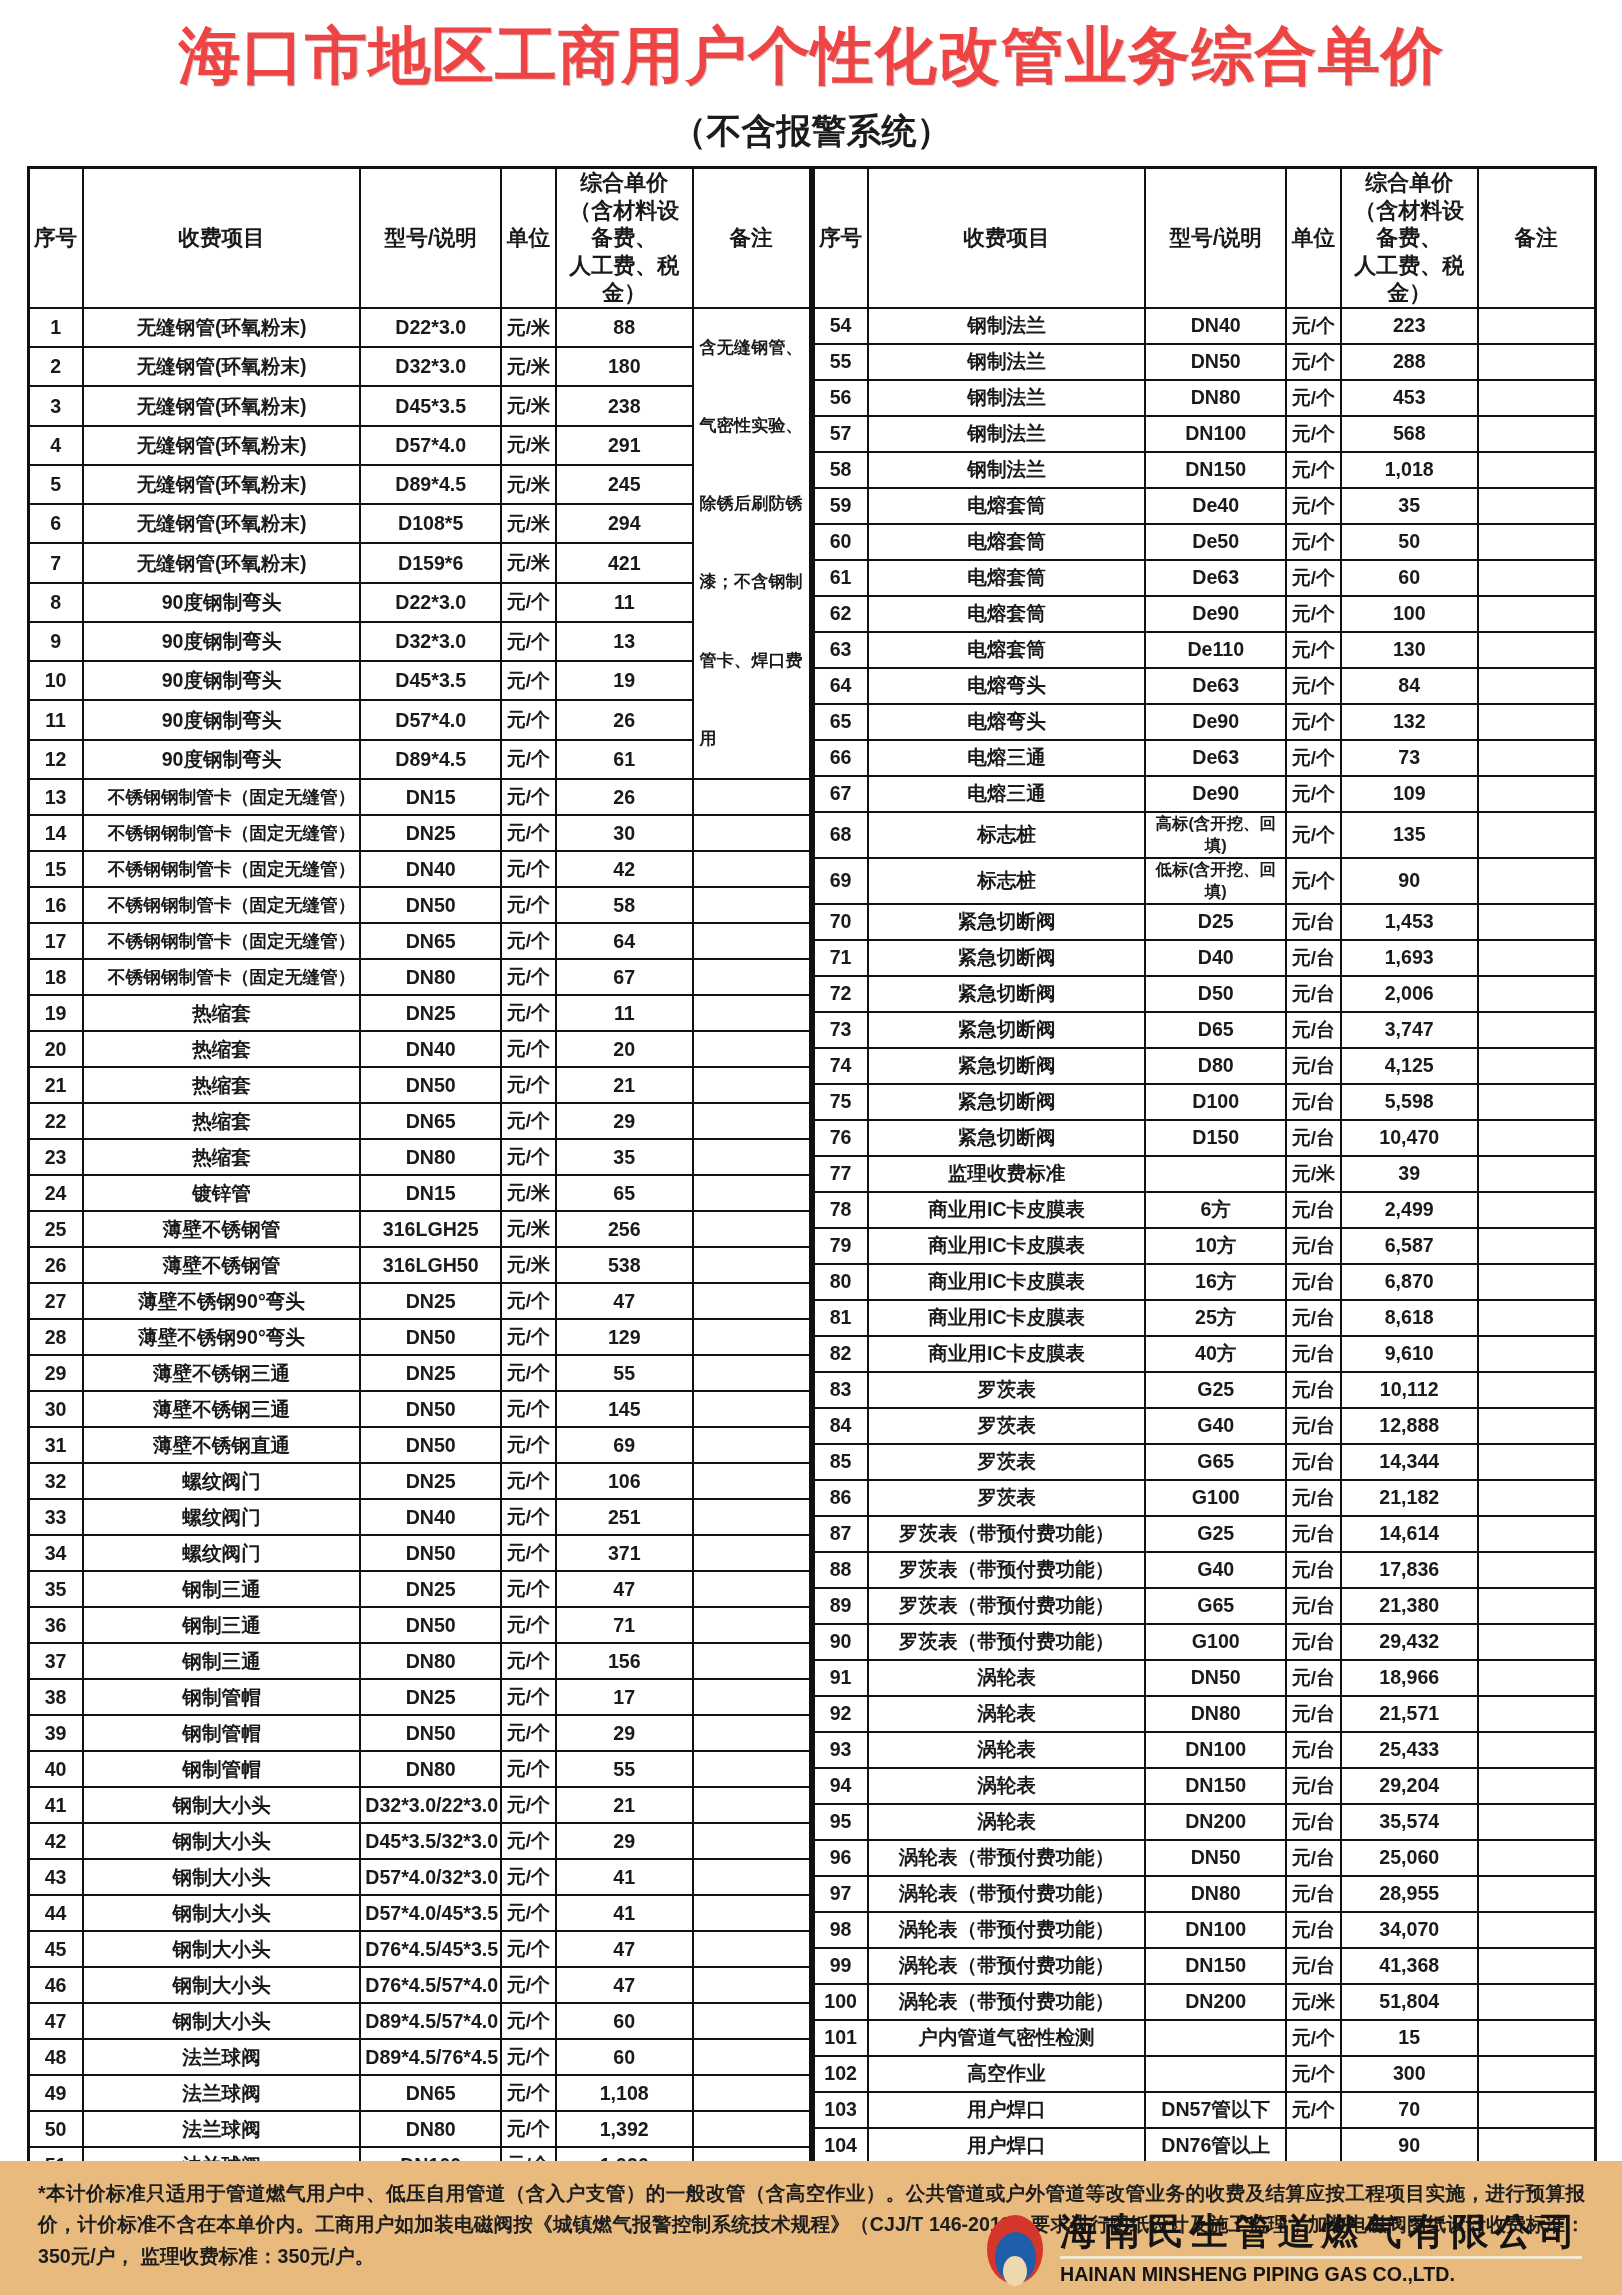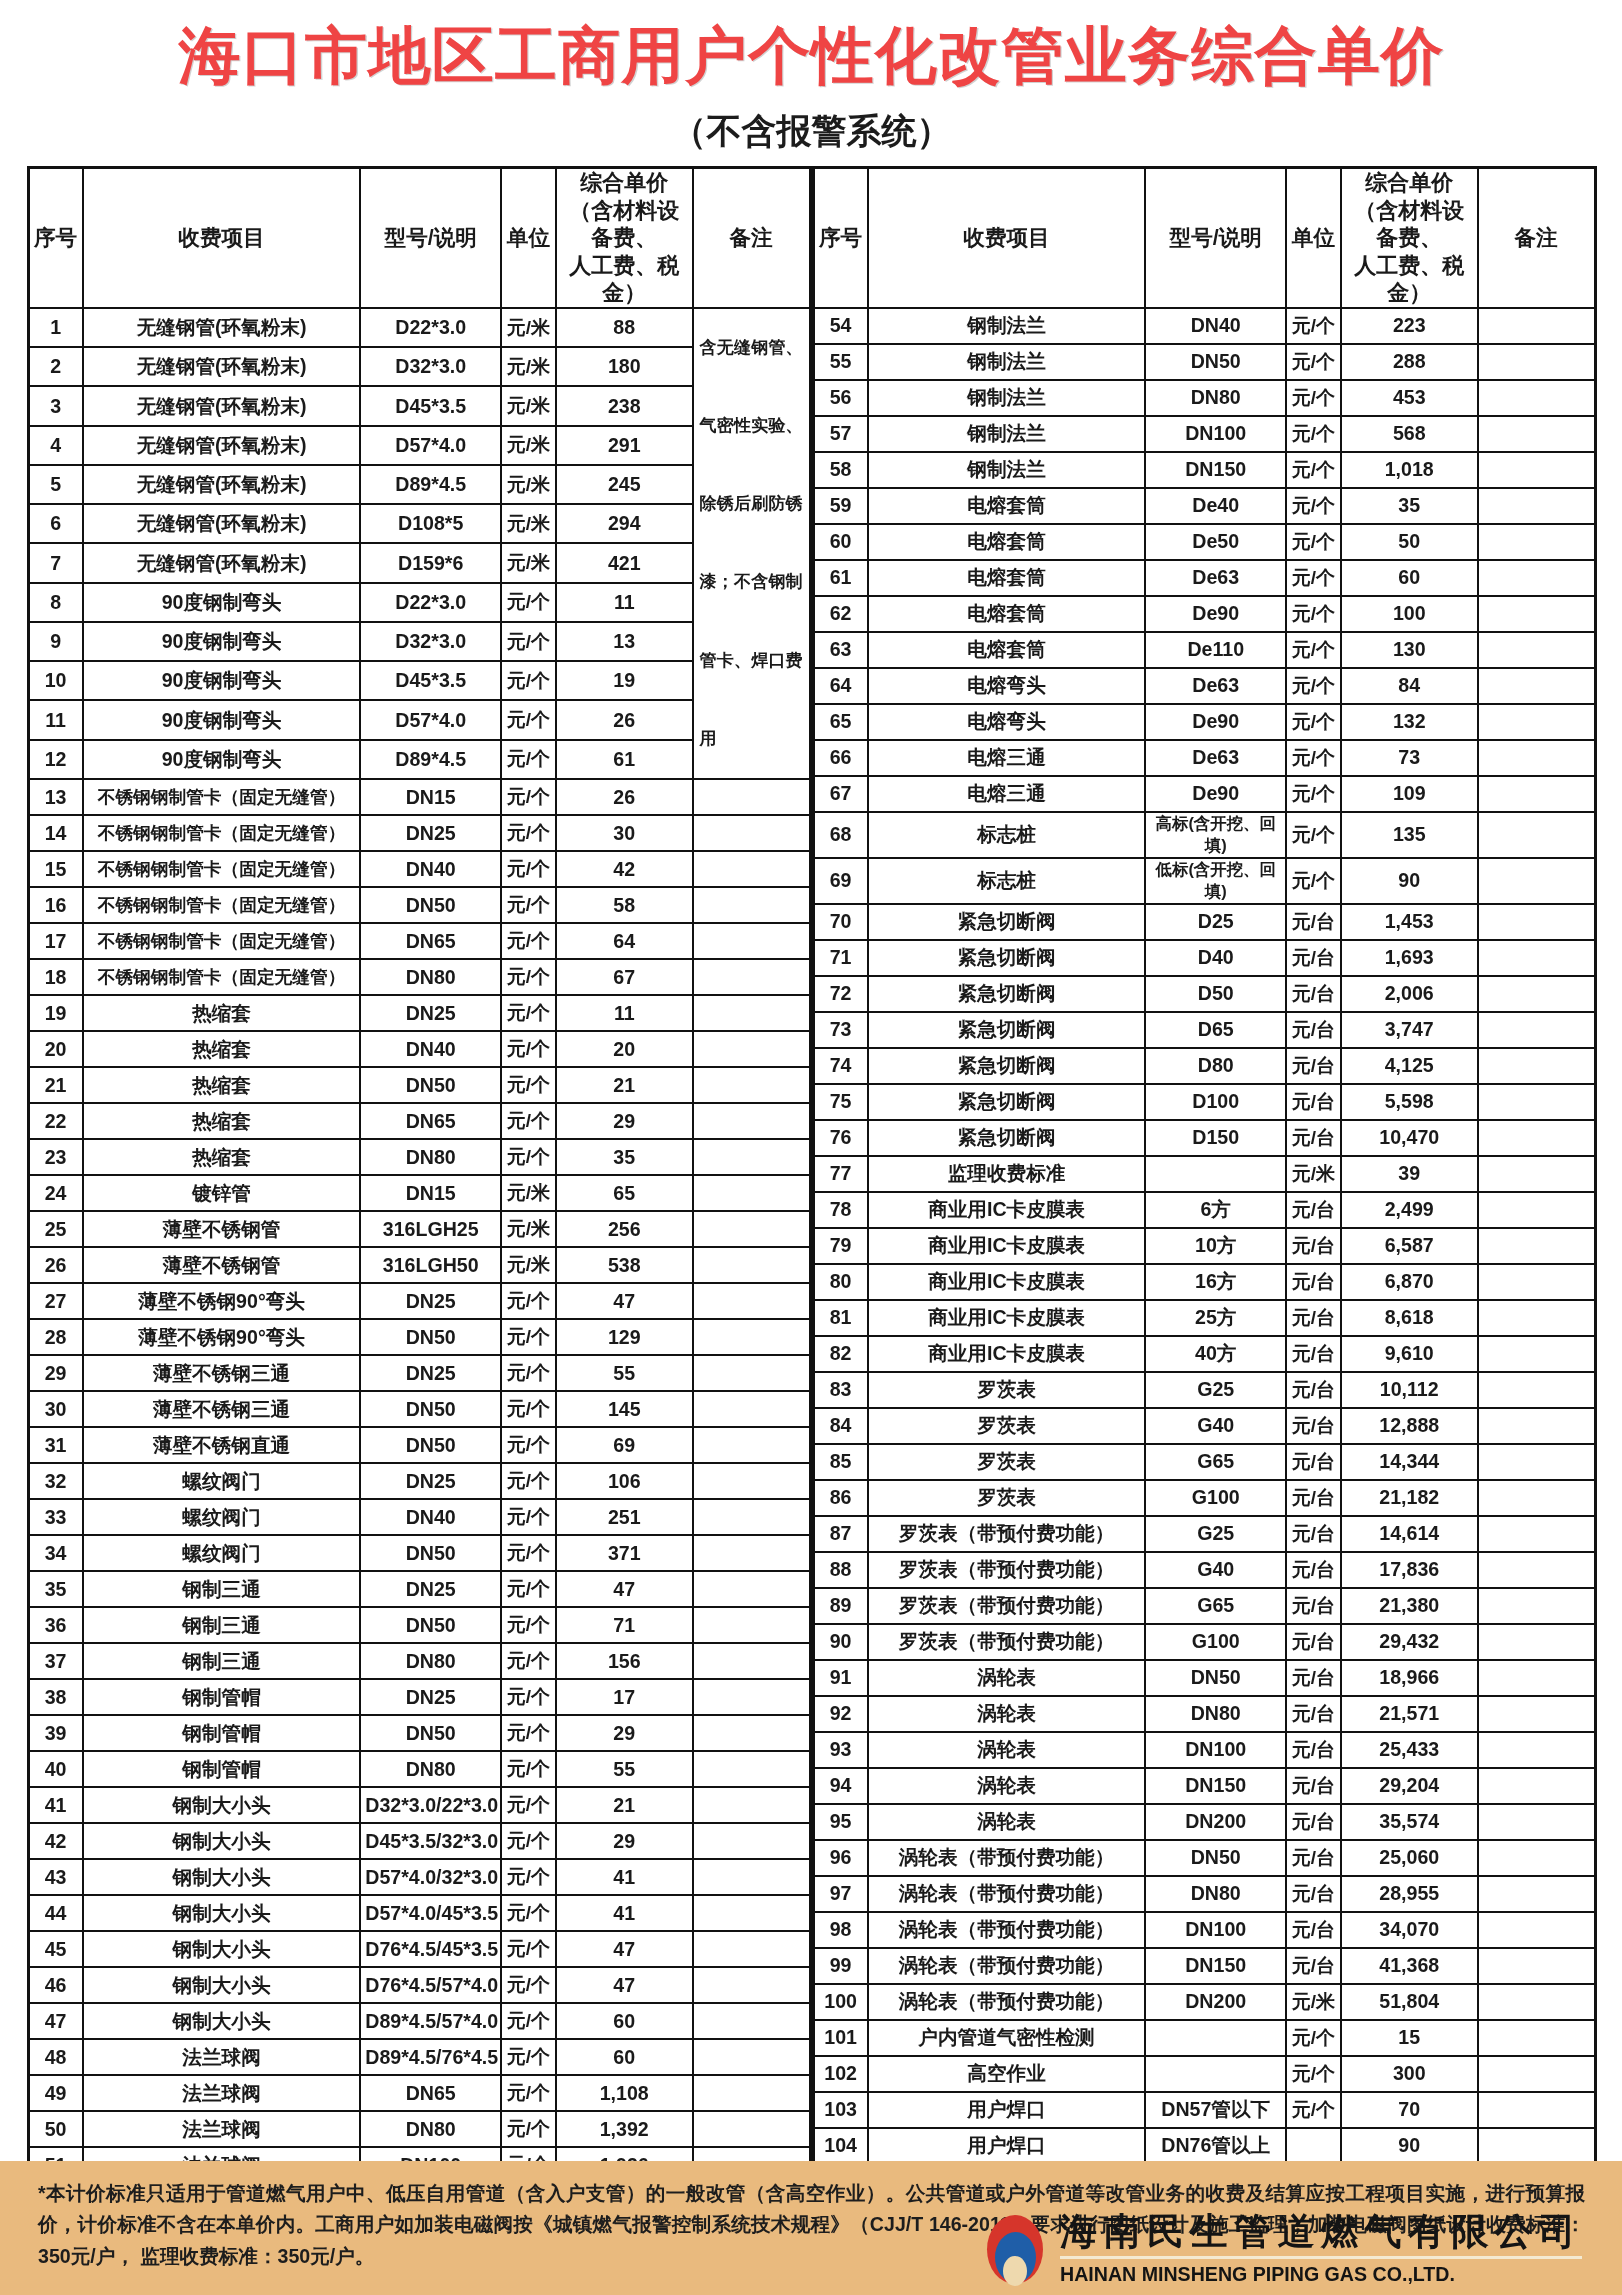--- a/index.html
+++ b/index.html
@@ -22,21 +22,21 @@
     border:3.9px solid #111;
   }
   .price-table th,.price-table td{
     border:2px solid #111;text-align:center;vertical-align:middle;
     font-weight:700;color:#1a1a1a;overflow:hidden;
   }
   .price-table th{height:69px;font-size:21.6px;line-height:1.25;padding:0 2.6px;}
   .price-table th.h-price{white-space:pre-line;font-size:22px;}
   .price-table td{height:34px;font-size:19.6px;padding:0 3.9px;}
   .price-table td.c-item{font-size:19.6px;}
-  .price-table td.c-item.sm-item{font-size:17.7px;}
+  .price-table td.c-item.sm-item{font-size:17.7px;text-align:right;}
   .price-table td.c-model.sm{font-size:16.4px;}
   .price-table td.c-model.xs{font-size:13.7px;line-height:1.18;text-align:left;padding:1.3px 3.3px;}
   .price-table td.c-unit{font-size:19px;}
   .price-table td.c-remark.merged{
     font-size:17px;line-height:4.6;text-align:justify;vertical-align:middle;
     padding:0 5.9px;font-weight:700;
   }
   
   .footer-band{
     position:absolute;left:0;top:2161px;width:1623px;height:135px;

